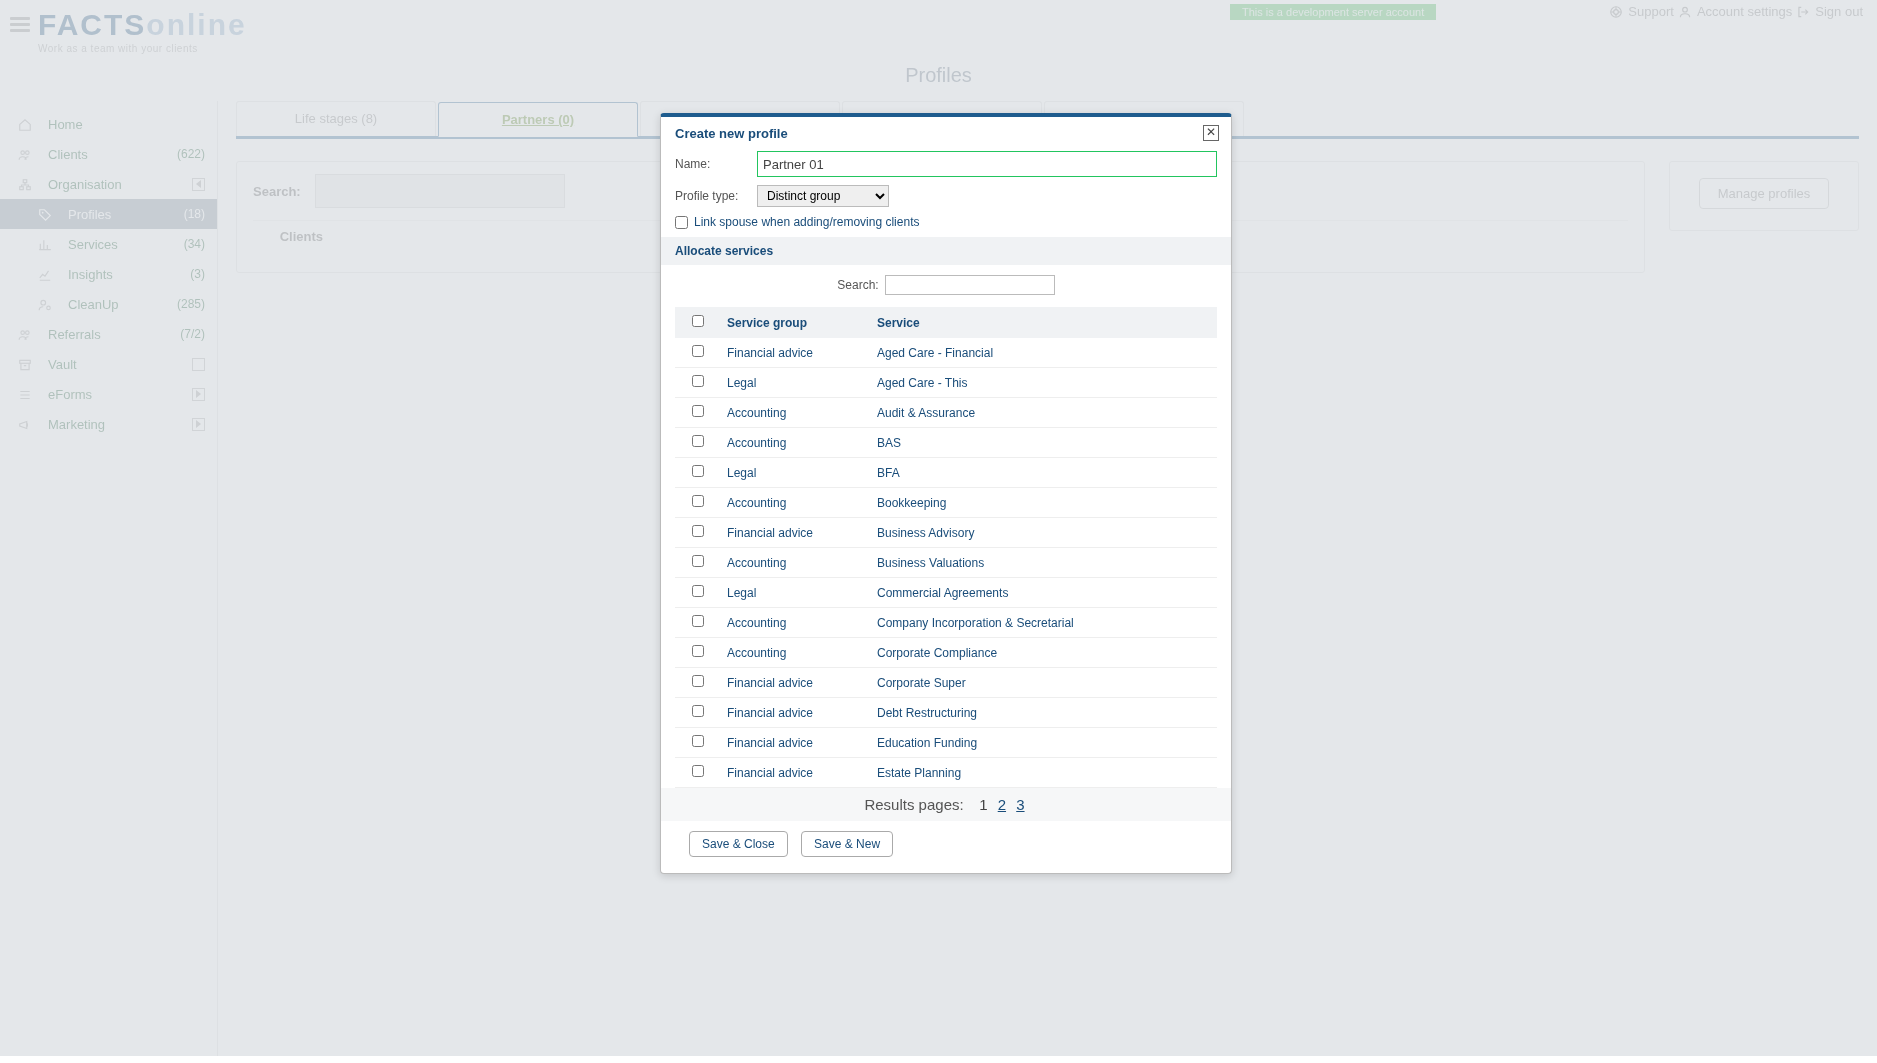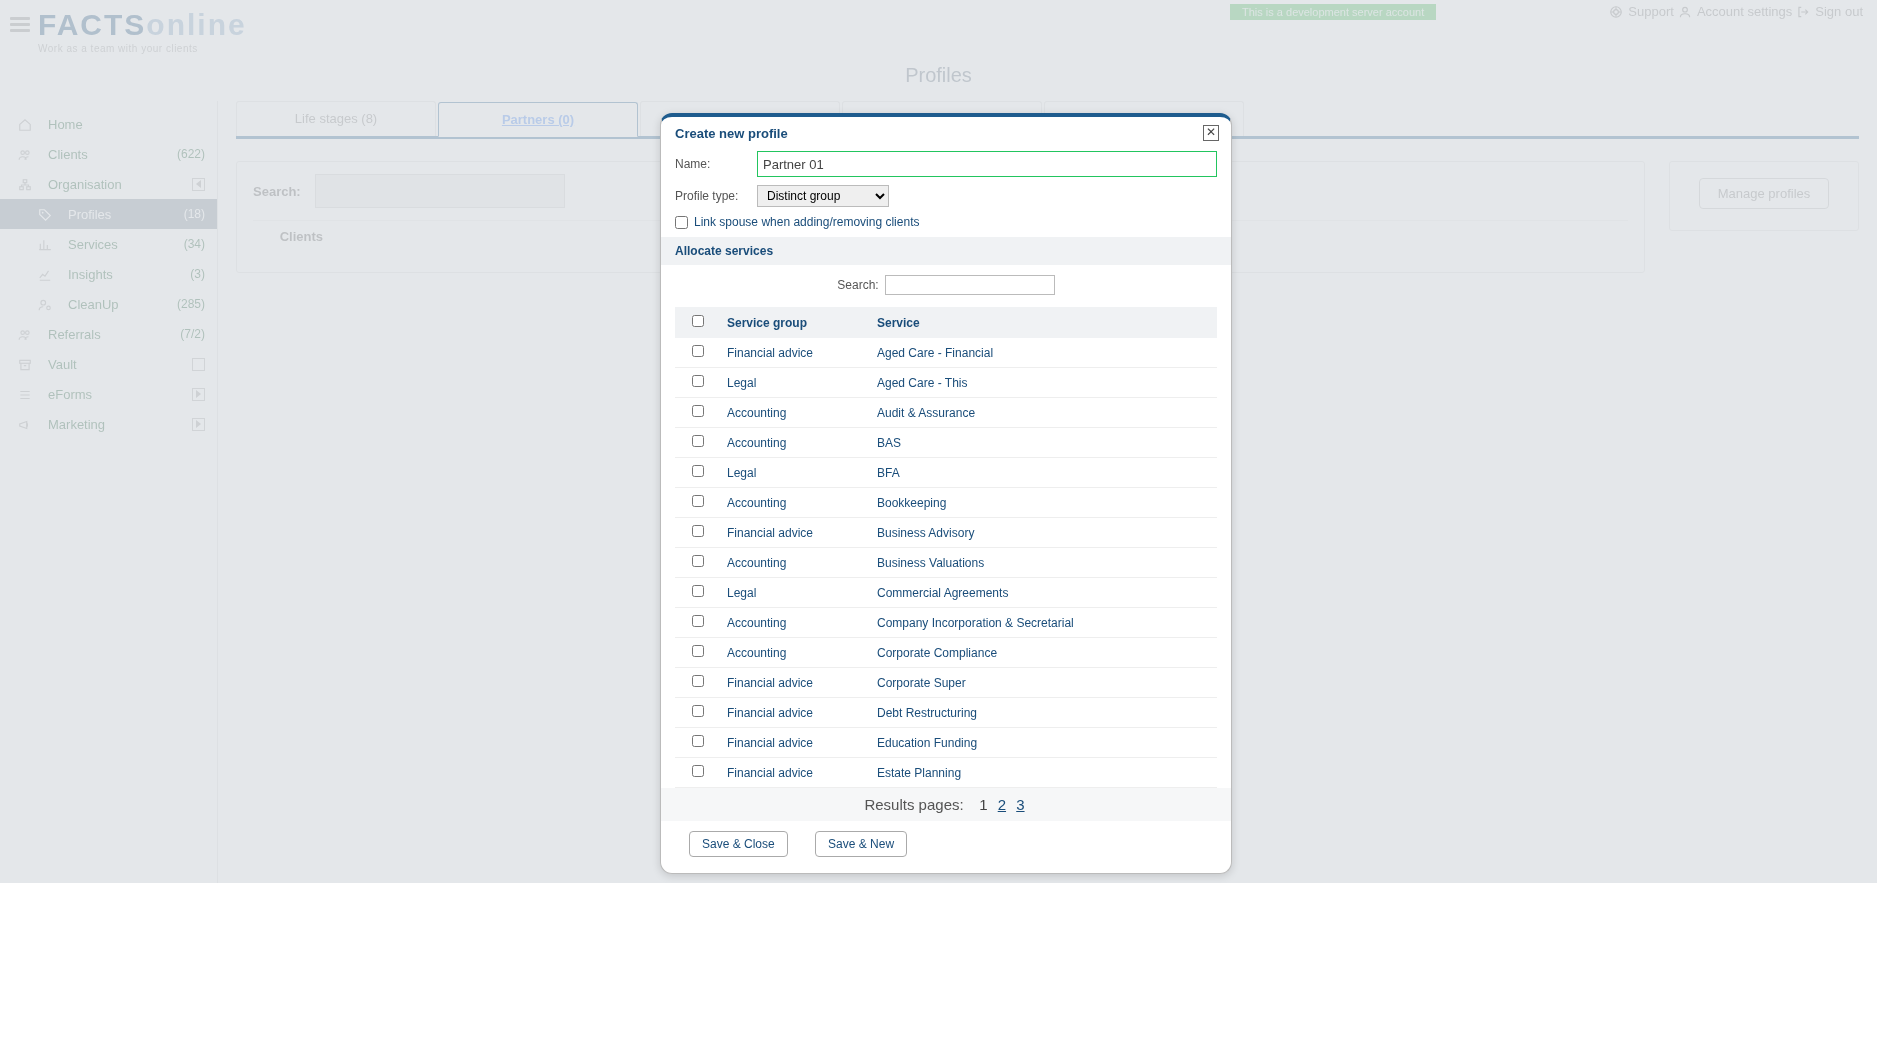--- a/index.html
+++ b/index.html
@@ -1,18 +1,18 @@
 <!DOCTYPE html>
 <html><head>
 <meta charset="utf-8">
 <style>
 * { box-sizing: border-box; margin: 0; padding: 0; }
 body { font-family: Arial, Helvetica, sans-serif; font-size: 12px; color: #7a7a7a; background: #fff; overflow: hidden; }
 a { text-decoration: none; color: #1a4d7a; }
-.app { position: relative; width: 1877px; height: 883px; }
+.app { position: relative; width: 1877px; height: 1056px; }
 
 .topbar { display: flex; align-items: flex-start; height: 60px; padding: 4px 10px 0 10px; }
 .hamburger { display: inline-block; margin: 10px 8px 0 0; cursor: pointer; color:#888; }
 .hamburger span { display:block; width:20px; height:3px; background:#888; margin:3px 0; border-radius:1px;}
 .logo { margin-top: 4px; }
 .logo-main { font-size: 30px; font-weight: bold; letter-spacing: 2px; }
 .logo-main .f1 { color:#1a4d7a; }
 .logo-main .f2 { color:#7ea2c4; }
 .logo-sub { font-size: 10px; color:#999; letter-spacing:0.5px; margin-top:1px;}
 .dev-banner { position:absolute; top:4px; left:1230px; background:#39b54a; color:#d9f5de; font-size:11px; padding:2px 12px; }
@@ -30,39 +30,39 @@
 .sb-sq { width:13px; height:13px; border:1px solid #aaa; margin-left:auto; display:flex; align-items:center; justify-content:center; font-size:10px; color:#888;}
 .sb-sq.arrow-left::before{ content:""; border-top:4px solid transparent; border-bottom:4px solid transparent; border-right:5px solid #999;}
 .sb-sq.arrow-right::before{ content:""; border-top:4px solid transparent; border-bottom:4px solid transparent; border-left:5px solid #999;}
 .sb-item.active { background:#7a8896; color:#fff; }
 .sb-item.active .sb-icon, .sb-item.active .sb-count { color:#fff; }
 .sb-sub { padding-left:36px; }
 
 .main { flex:1; padding: 0 18px; }
 .tabs { display:flex; border-bottom:3px solid #1e5c8e; }
 .tab { padding: 9px 0; width:200px; text-align:center; border:1px solid #ddd; border-bottom:none; background:#fff; color:#7a7a7a; cursor:pointer; font-size:13px; border-top-left-radius:3px; border-top-right-radius:3px; margin-right:2px;}
-.tab.active { color:#3b82f6; font-weight:bold; text-decoration:underline; border:1px solid #1e5c8e; border-bottom:1px solid #fff; position:relative; top:1px; }
+.tab.active { color:#4d7c0f; font-weight:bold; text-decoration:underline; border:1px solid #1e5c8e; border-bottom:1px solid #fff; position:relative; top:1px; }
 
 .content-row { display:flex; margin-top:22px; gap:24px;}
 .panel { background:#fff; border:1px solid #e0e0e0; border-radius:3px; }
 .panel-main { flex:1; padding: 12px 16px 20px 16px;}
 .panel-side { width:190px; padding: 16px; text-align:center; height:70px;}
 .search-row { display:flex; align-items:center; margin-bottom:12px;}
 .search-lbl { font-weight:bold; color:#555; margin-right:14px; font-size:13px;}
 .search-box { width:250px; height:34px; border:1px solid #ccc; background:#eee; }
 .tbl-head { display:flex; border-top:1px solid #eee; padding:8px 0; font-weight:bold; color:#555; font-size:13px;}
 .th-name { flex:1; }
 .th-clients { width:70px; text-align:right;}
 .btn-outline { display:inline-block; border:1px solid #bbb; border-radius:4px; padding:7px 18px; color:#7a7a7a; background:#fff; cursor:pointer; font-size:13px;}
 
 
 .overlay { position:absolute; left:0; top:0; right:0; bottom:0; background:rgba(220,224,228,0.78); z-index:10;}
 
 
-.modal { position:absolute; left:660px; top:113px; width:572px; background:#fff; border:1px solid #bbb; border-top:4px solid #1e5c8e; border-radius:12px; z-index:20; box-shadow:0 2px 8px rgba(0,0,0,0.15);}
+.modal { position:absolute; left:660px; top:113px; width:572px; background:#fff; border:1px solid #bbb; border-top:4px solid #1e5c8e; border-radius:4px; z-index:20; box-shadow:0 2px 8px rgba(0,0,0,0.15);}
 .modal-head { display:flex; align-items:center; padding: 8px 12px 10px 14px;}
 .modal-title { color:#1a4d7a; font-weight:bold; font-size:13px;}
 .modal-close { margin-left:auto; width:16px; height:16px; border:1px solid #666; color:#444; font-size:12px; line-height:13px; text-align:center; cursor:pointer;}
 .modal-body { padding: 0 14px 12px 14px;}
 .frow { display:flex; align-items:center; margin-bottom:8px;}
 .flabel { width:82px; font-size:12px; color:#555;}
 .text-input { flex:1; height:22px; border:1px solid #22c55e; padding:12px 5px; font-size:13px; color:#444;}
 .select-wrap { position:relative; width:132px;}
 .select-input { width:100%; height:22px; border:1px solid #bbb; font-size:12px; padding:0 5px;}
 .chk-row { display:flex; align-items:center; margin:4px 0 8px 0;}
@@ -77,21 +77,21 @@
 .svc-table th { text-align:left; padding:8px 6px; color:#1a4d7a; font-size:12px; font-weight:bold;}
 .svc-table th.chkcol, .svc-table td.chkcol { width:46px; text-align:center;}
 .svc-table th.grpcol, .svc-table td.grpcol { width:150px;}
 .svc-table td { padding:7px 6px; border-bottom:1px solid #eee; color:#1a4d7a; font-size:12px;}
 .svc-table input[type=checkbox]{ width:12px; height:12px;}
 .pager { background:#f6f7f8; margin:0 -14px; padding:8px 14px; text-align:center; font-size:15px; color:#555;}
 .pager a { color:#1a4d7a; margin:0 3px;}
 .pager a.u { text-decoration:underline;}
 .pager .cur { color:#444; margin:0 3px;}
 .modal-foot { padding:10px 14px 4px 14px;}
-.sbtn { border:1px solid #aaa; border-radius:4px; padding:5px 12px; color:#1a4d7a; background:#fff; cursor:pointer; font-size:12px; margin-right:24px;}
+.sbtn { border:1px solid #aaa; border-radius:4px; padding:5px 12px; color:#1a4d7a; background:#fff; cursor:pointer; font-size:12px; margin-right:10px;}
 
 svg.ico { width:16px; height:14px; vertical-align:middle;}
 </style>
 </head>
 <body>
 
 <div class="app">
 
   <div class="topbar">
     <div class="hamburger">

